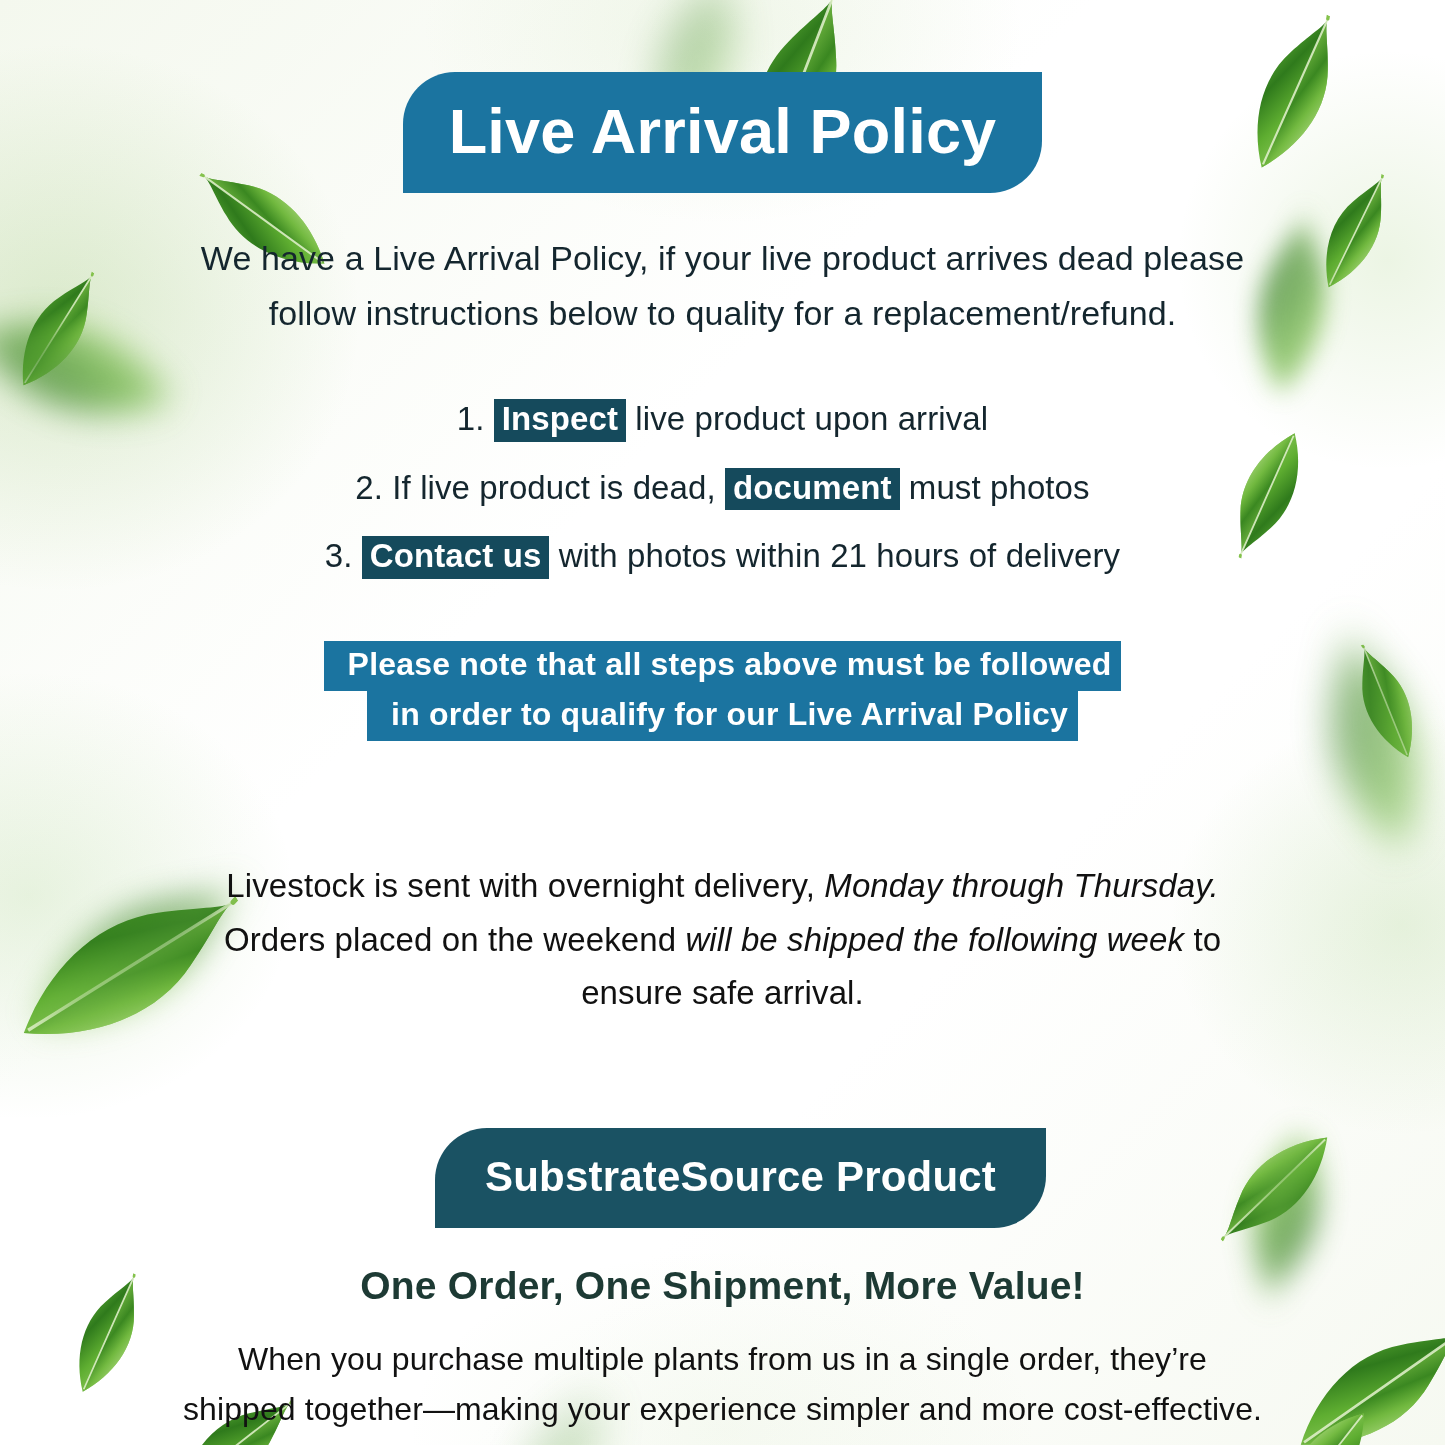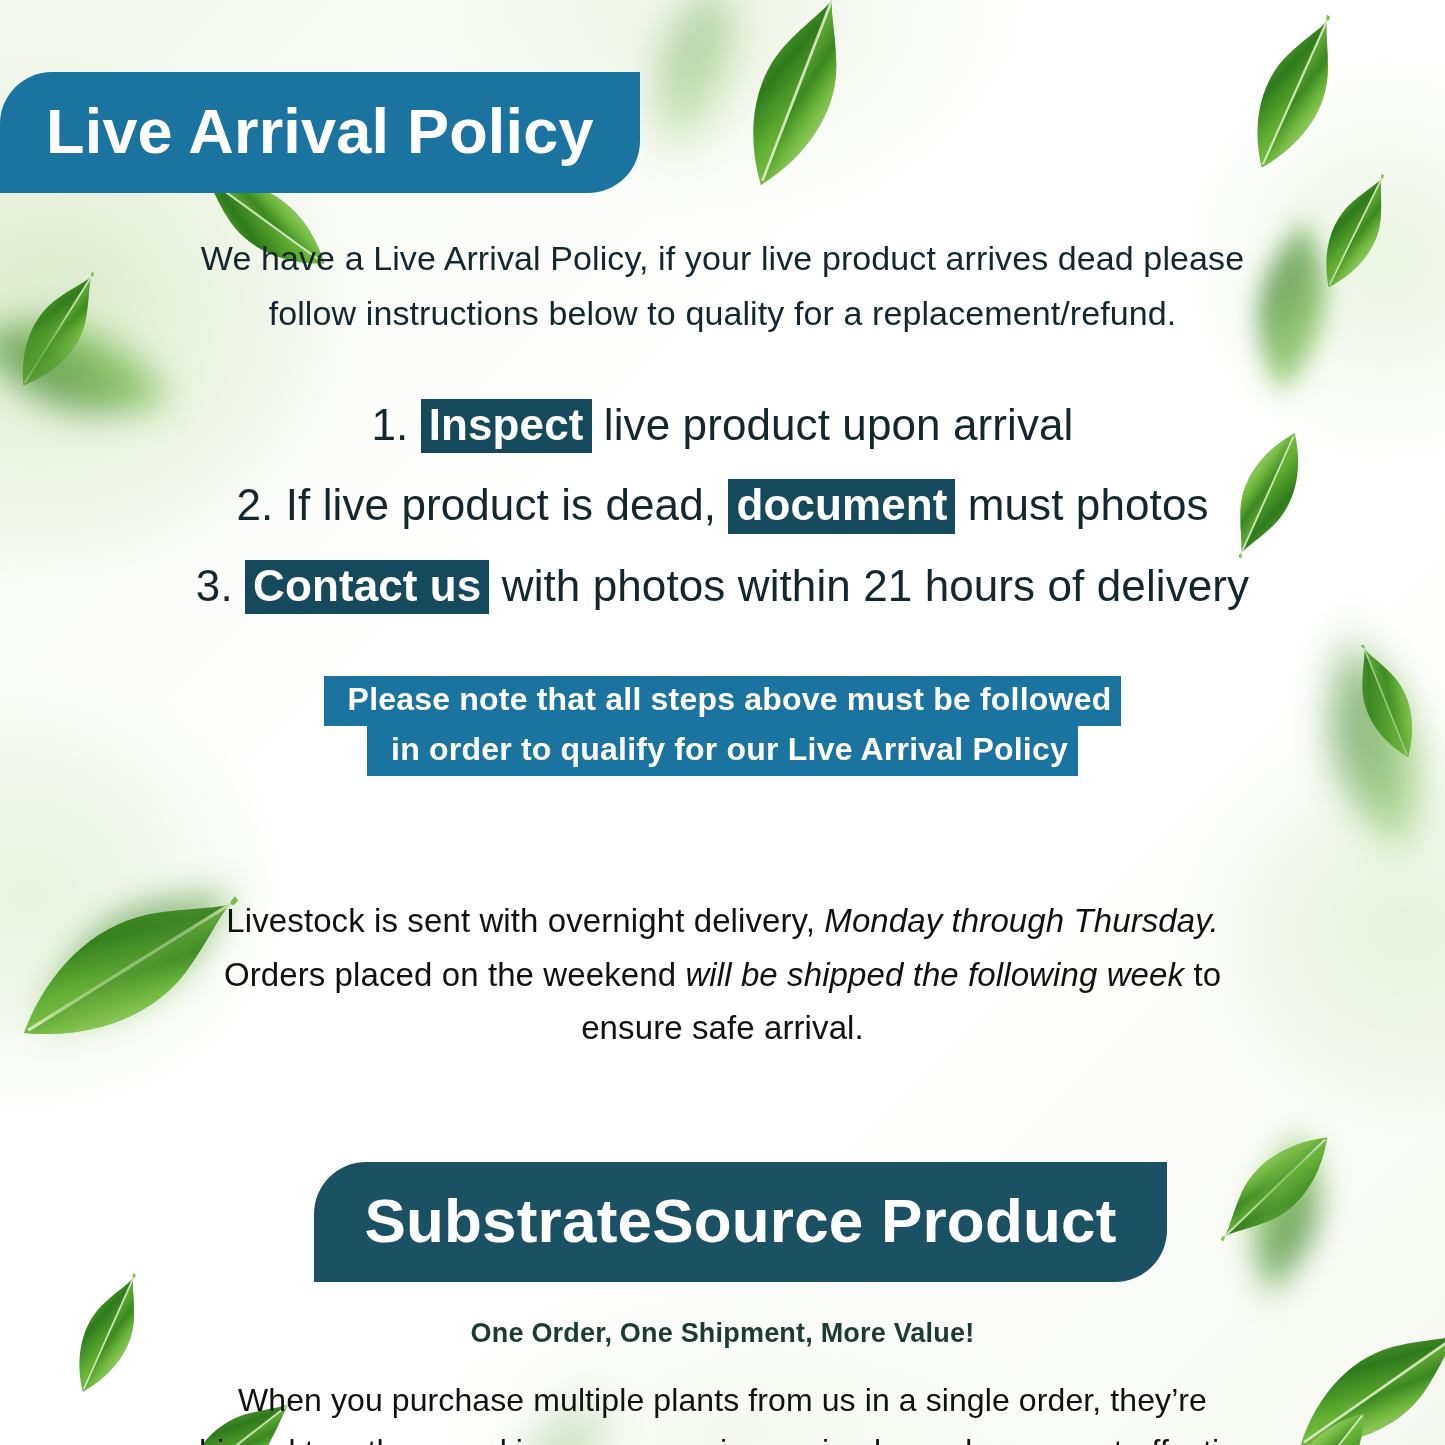--- a/index.html
+++ b/index.html
@@ -32,50 +32,50 @@
 
   .banner{
     display:inline-block;
     color:#ffffff;
     font-weight:bold;
     letter-spacing:.2px;
     line-height:1;
     white-space:nowrap;
     border-radius:48px 0 48px 0;
   }
-  .banner-wrap{text-align:left;}
+  .banner-wrap{text-align:center;}
 
   #title-banner{
     background:#1b74a0;
     font-size:63px;
     padding:28px 46px 30px 46px;
     border-radius:52px 0 52px 0;
   }
   #brand-banner{
     background:#1a5263;
-    font-size:62px;
+    font-size:42px;
     padding:28px 50px 30px 50px;
     border-radius:52px 0 52px 0;
     margin-left:36px;
   }
 
   .para{
     color:#14262e;
     text-align:center;
     font-size:34px;
     line-height:1.62;
     letter-spacing:.1px;
   }
   .para-dark{ color:#111111; }
 
   #intro-para{ width:1120px; margin:38px auto 0 auto; }
 
   #steps{ margin:58px auto 0 auto; width:1200px; text-align:center; }
   .step{
-    font-size:44px;
+    font-size:33px;
     color:#14262e;
     line-height:1.2;
     margin-bottom:26px;
     letter-spacing:.1px;
   }
   .hl-dark{
     background:#154a5c;
     color:#ffffff;
     font-weight:bold;
     padding:3px 8px 5px 8px;
@@ -94,21 +94,21 @@
     letter-spacing:.2px;
     line-height:1.1;
   }
 
   #ship-para{ width:1000px; margin:118px auto 0 auto; font-size:33px; }
   #ship-para i{ font-style:italic; }
 
   #brand-section{ margin-top:108px; text-align:center; }
   #brand-sub{
     margin-top:36px;
-    font-size:27px;
+    font-size:39px;
     font-weight:bold;
     color:#1d3a34;
     letter-spacing:.2px;
   }
   #brand-para{ width:1090px; margin:26px auto 0 auto; font-size:32px; line-height:1.58; }
 </style>
 </head>
 <body>
 
 <div id="bg-wash"></div>

